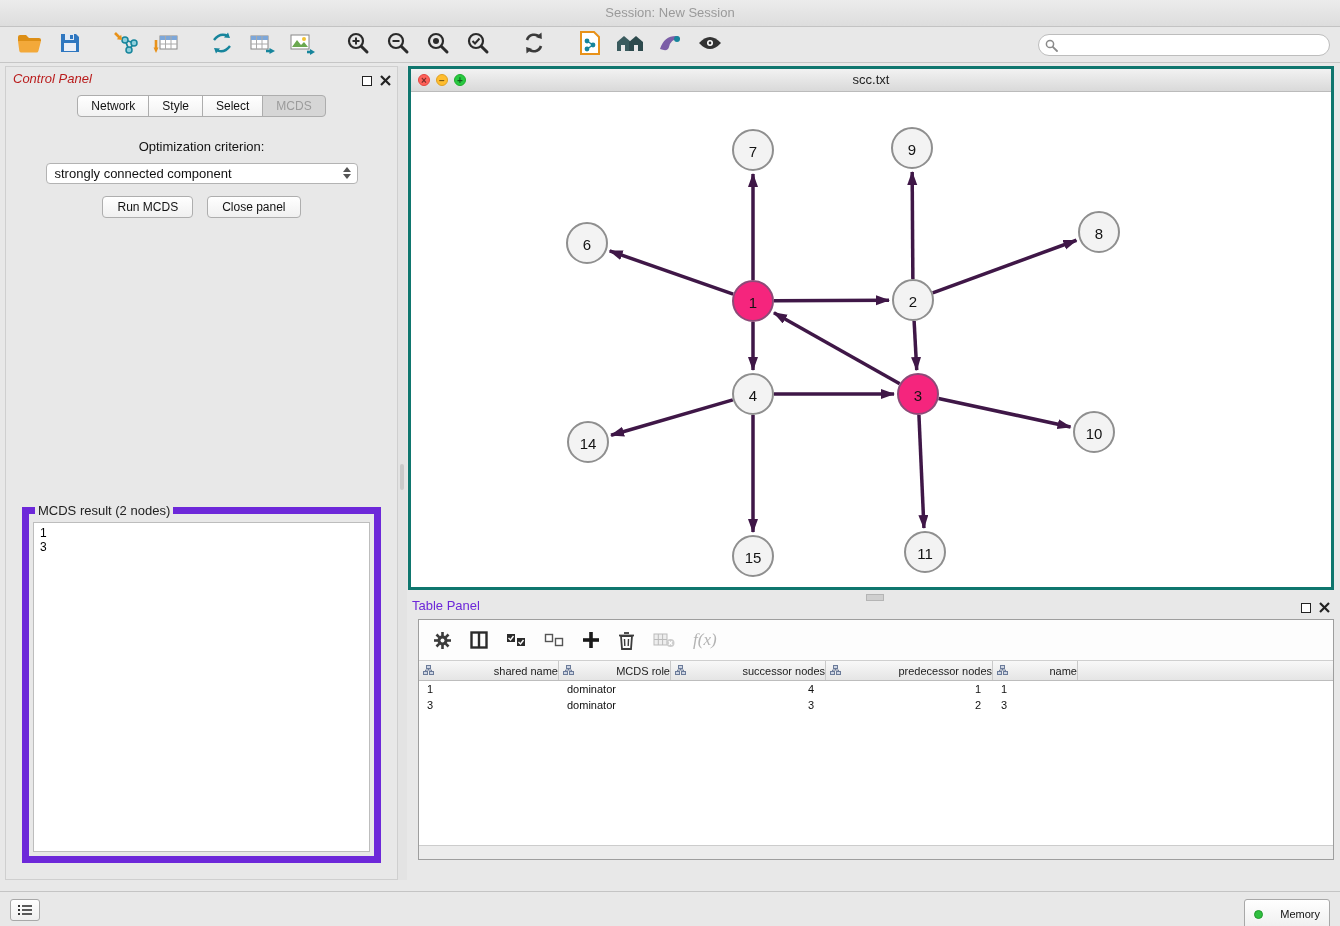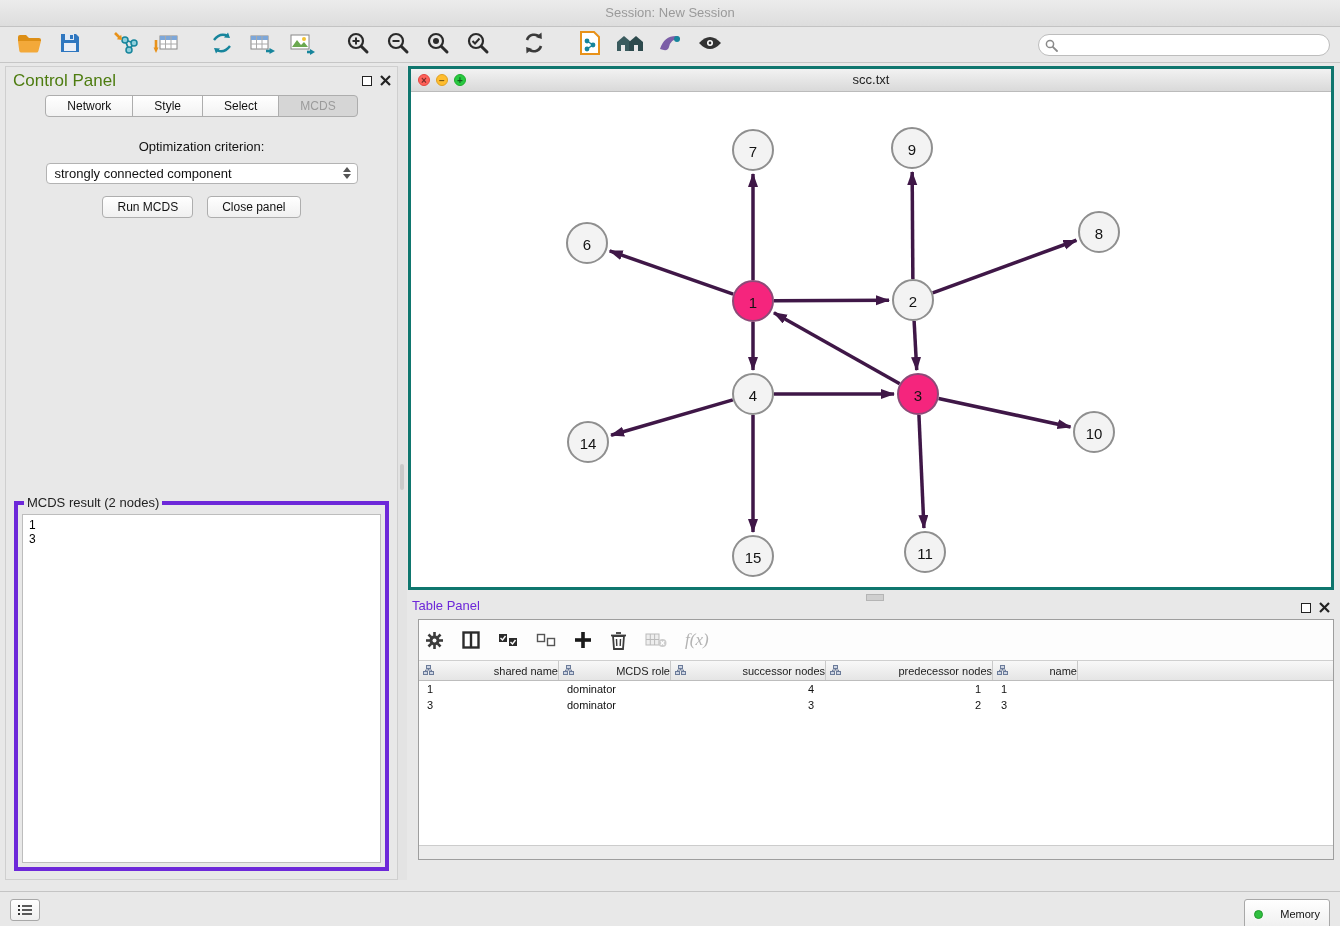--- a/index.html
+++ b/index.html
@@ -19,42 +19,42 @@
   .tb-gap { width:16px; }
   .searchbox { margin-left:auto; position:relative; width:292px; height:22px; }
   .searchbox input { width:100%; height:22px; box-sizing:border-box; border:1px solid #bdbdbd; border-radius:11px;
     padding:0 8px 0 24px; font-size:12px; background:#fff; outline:none; }
   .searchbox .mag { position:absolute; left:7px; top:4px; }
 
   
   .control-panel { position:absolute; left:5px; top:66px; width:393px; height:814px;
     background:#e8e8e8; border:1px solid #cfcfcf; box-sizing:border-box; }
   .panel-head { position:relative; height:24px; }
-  .panel-head .ptitle { position:absolute; left:7px; top:4px; font-size:17px; color:#4d7c0f; }
+  .panel-head .ptitle { position:absolute; left:7px; top:4px; font-size:13px; color:#b91c1c;font-style:italic; }
   .panel-head .pbtns { position:absolute; right:6px; top:5px; display:flex; gap:8px; align-items:center; }
   .float-btn { width:10px; height:10px; border:1.6px solid #222; box-sizing:border-box; background:#fff; }
   .segwrap { display:flex; justify-content:center; margin-top:4px; }
   .segmented { display:flex; }
-  .seg-tab { font-family:"Liberation Sans",sans-serif; font-size:12px; padding:3px 21px;
+  .seg-tab { font-family:"Liberation Sans",sans-serif; font-size:12px; padding:3px 13px;
     background:linear-gradient(#ffffff,#f2f2f2); border:1px solid #adadad; margin-left:-1px; color:#111; cursor:default; }
   .seg-tab:first-child { border-radius:4px 0 0 4px; margin-left:0; }
   .seg-tab:last-child { border-radius:0 4px 4px 0; }
   .seg-tab.active { background:#d6d6d6; color:#9b9b9b; }
   .opt-label { text-align:center; font-size:13px; margin-top:22px; color:#111; }
   .dropdown { position:relative; margin:9px auto 0; width:312px; height:21px; background:#fff;
     border:1px solid #b3b3b3; border-radius:4px; box-sizing:border-box; font-size:13px; line-height:19px;
     padding-left:8px; color:#111; }
   .dd-arrows { position:absolute; right:6px; top:3px; display:flex; flex-direction:column; gap:2px; }
   .tri-up { width:0; height:0; border-left:4px solid transparent; border-right:4px solid transparent; border-bottom:5px solid #555; }
   .tri-down { width:0; height:0; border-left:4px solid transparent; border-right:4px solid transparent; border-top:5px solid #555; }
   .btn-row { display:flex; justify-content:center; gap:14px; margin-top:12px; }
   .mac-btn { font-size:12px; padding:3px 14px; background:linear-gradient(#ffffff,#f0f0f0);
     border:1px solid #aeaeae; border-radius:4px; color:#111; cursor:default; }
-  .result-box { position:absolute; left:8px; right:8px; top:428px; bottom:8px; border:4px solid #6d28d9;
-    margin:0; padding:4px; min-width:0; }
+  .result-box { position:absolute; left:8px; right:8px; top:428px; bottom:8px; border:7px solid #6d28d9;
+    margin:8px; padding:4px; min-width:0; }
   .result-box legend { font-size:13px; color:#222; padding:0 3px; margin-left:2px; }
   .result-box pre { margin:0; width:100%; height:100%; box-sizing:border-box; background:#fff;
     border:1px solid #bdbdbd; font-family:"Liberation Sans",sans-serif; font-size:12px; padding:3px 6px;
     white-space:pre; overflow:hidden; }
 
   .v-splitter { position:absolute; left:398px; top:66px; width:9px; height:814px; background:#e3e3e3; }
   .v-splitter .grip { position:absolute; left:2px; top:398px; width:4px; height:26px; background:#c9c9c9; border-radius:2px; }
 
   
   .network-window { position:absolute; left:408px; top:66px; width:926px; height:524px;
@@ -74,21 +74,21 @@
   #graph-svg text { font-family:"Liberation Sans",sans-serif; }
   .h-grip { position:absolute; left:455px; top:525px; width:16px; height:5px; background:#cfcfcf; border:1px solid #b5b5b5; }
 
   
   .table-panel { position:absolute; left:408px; top:595px; width:926px; height:293px; }
   .tp-head { position:relative; height:22px; }
   .tp-head .ptitle { position:absolute; left:4px; top:3px; font-size:13px; color:#6d28d9; }
   .tp-head .pbtns { position:absolute; right:4px; top:4px; display:flex; gap:8px; align-items:center; }
   .tp-body { position:absolute; top:24px; left:10px; right:0; bottom:28px; background:#fff;
     border:1px solid #9e9e9e; box-sizing:border-box; display:flex; flex-direction:column; }
-  .tp-toolbar { height:40px; display:flex; align-items:center; gap:18px; padding:0 6px; background:#fdfdfd; }
+  .tp-toolbar { height:40px; display:flex; align-items:center; gap:18px; padding:0 14px; background:#fdfdfd; }
   .tp-toolbar .ticon { display:flex; align-items:center; justify-content:center; }
   .fx-label { font-family:"Liberation Serif",serif; font-style:italic; font-size:17px; color:#b3b3b3; }
   .thead { display:flex; height:19px; background:linear-gradient(#f8f8f8,#e5e5e5);
     border-top:1px solid #cfcfcf; border-bottom:1px solid #bdbdbd; }
   .th { position:relative; display:flex; align-items:center; justify-content:flex-end; font-size:11px; color:#222;
     border-right:1px solid #c9c9c9; box-sizing:border-box; }
   .th .col-icon { position:absolute; left:4px; top:4px; }
   .th.fill { flex:1; border-right:none; }
   .tbody { flex:1; overflow:hidden; background:#fff; }
   .tr { display:flex; height:16px; line-height:16px; font-size:11px; color:#111; }

